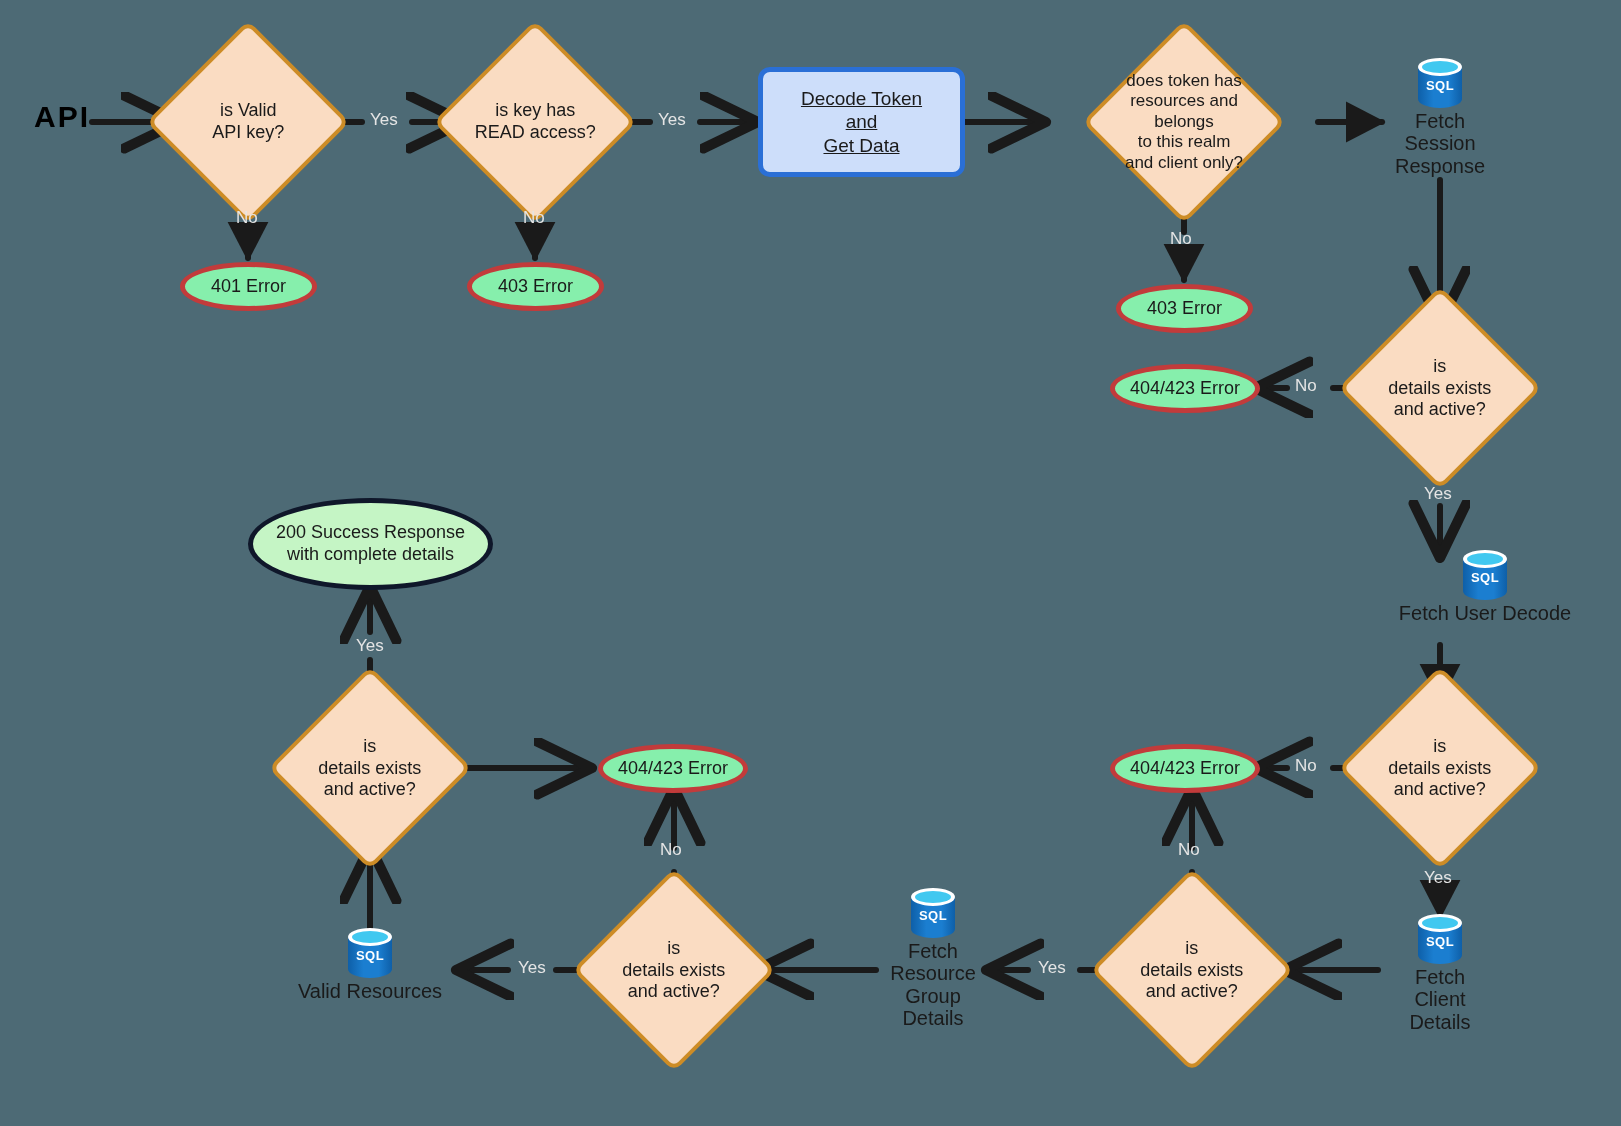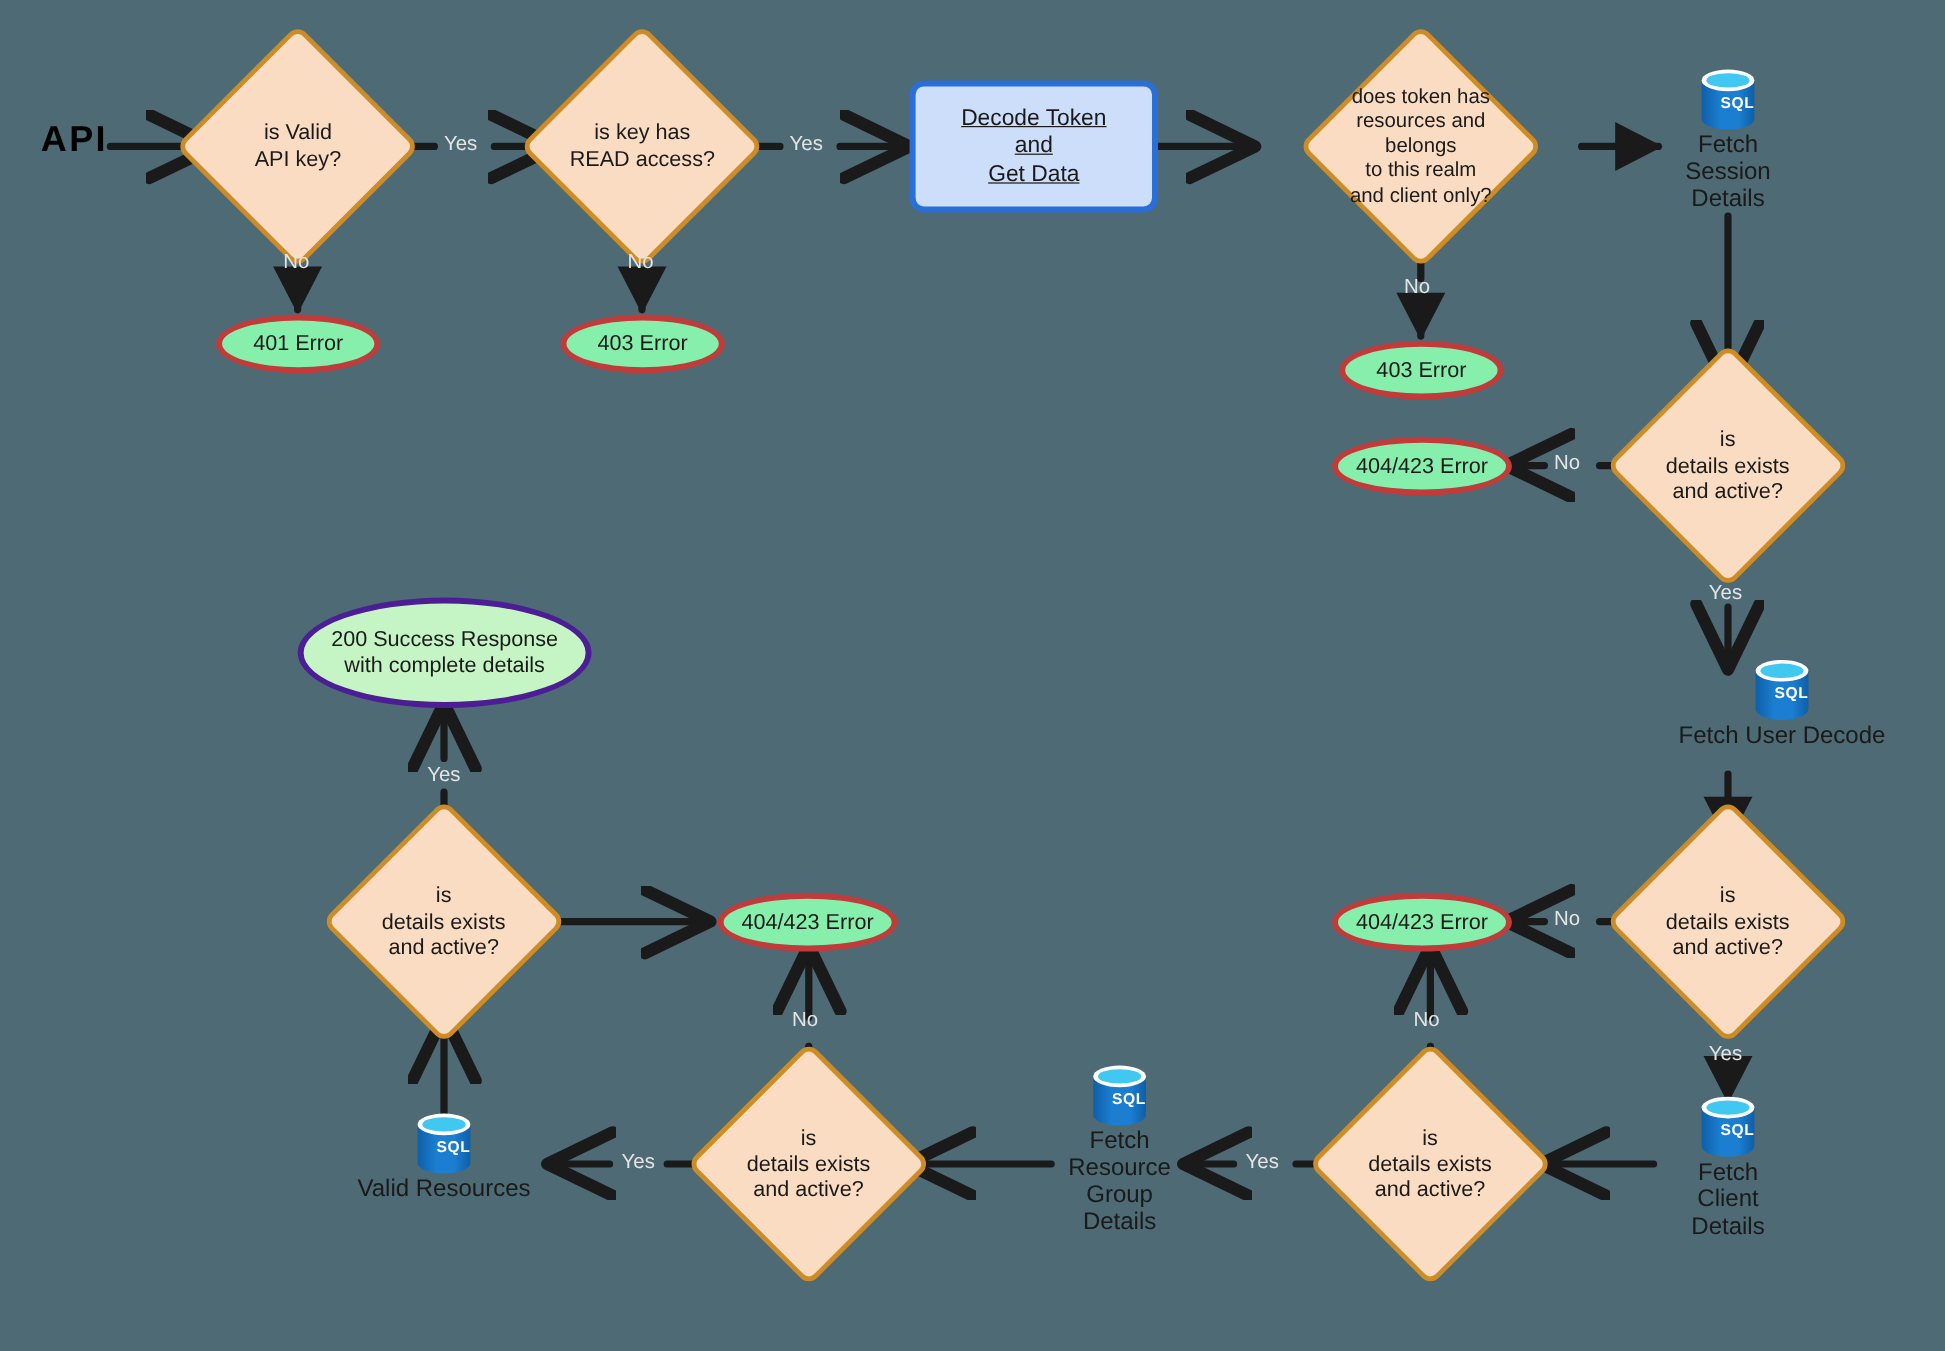--- a/index.html
+++ b/index.html
@@ -62,21 +62,21 @@
 
   
   .ellipse-err {
     background: #86efac;
     border: 5px solid #c23b3b;
     border-radius: 50%;
     font-size: 18px;
   }
   .ellipse-ok {
     background: #c5f5c5;
-    border: 5px solid #4c1d95;
+    border: 5px solid #0f172a;
     border-radius: 50%;
     font-size: 18px;
   }
 
   
   .db {
     position: absolute;
     display: flex;
     flex-direction: column;
     align-items: center;
@@ -108,21 +108,21 @@
     left: 4px; top: 3px;
     width: 36px;
     height: 12px;
     background: #41c8f0;
     border-radius: 50%;
   }
   .cyl .sql {
     position: absolute;
     left: 0; top: 20px;
     width: 44px;
-    text-align: right;
+    text-align: center;
     font-family: "Liberation Sans", sans-serif;
     font-weight: bold;
     font-size: 13px;
     color: #ffffff;
     letter-spacing: 0.5px;
   }
   .db-label {
     margin-top: 2px;
     font-size: 20px;
     text-align: center;
@@ -259,21 +259,21 @@
   <div class="node ellipse-err" style="left:1116px; top:284px; width:137px; height:49px;">403 Error</div>
 
   <div class="db" style="left:1385px; top:58px; width:110px;">
     <div class="cyl">
       <div class="body"></div>
         <div class="rim"></div>
         <div class="top"></div>
       <div class="sql">SQL</div>
     </div>
     <div class="db-label">Fetch Session
-Details</div>
+Response</div>
   </div>
 
   <div class="node diamond" style="left:1368px; top:316px; width:144px; height:144px;">
     <span class="dtext">is
 details exists
 and active?</span>
   </div>
 
   <div class="node ellipse-err" style="left:1110px; top:364px; width:150px; height:49px;">404/423 Error</div>
 

